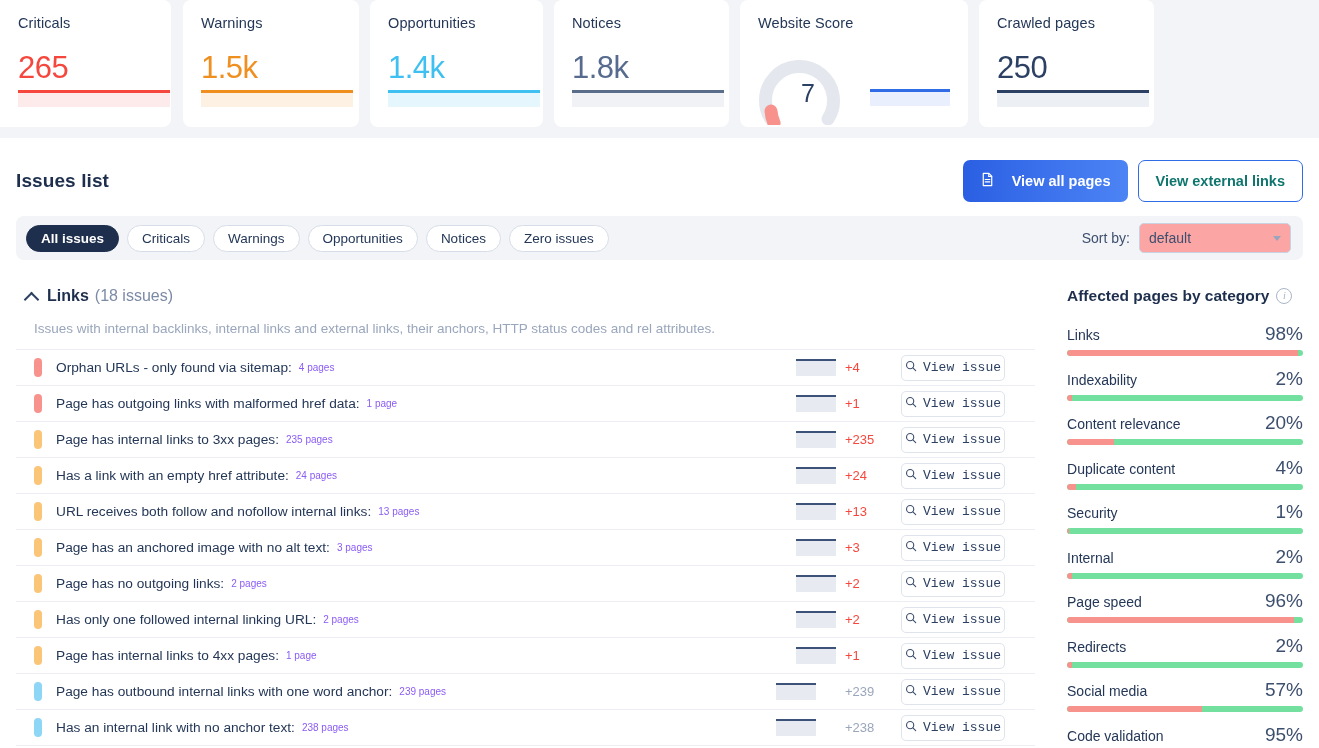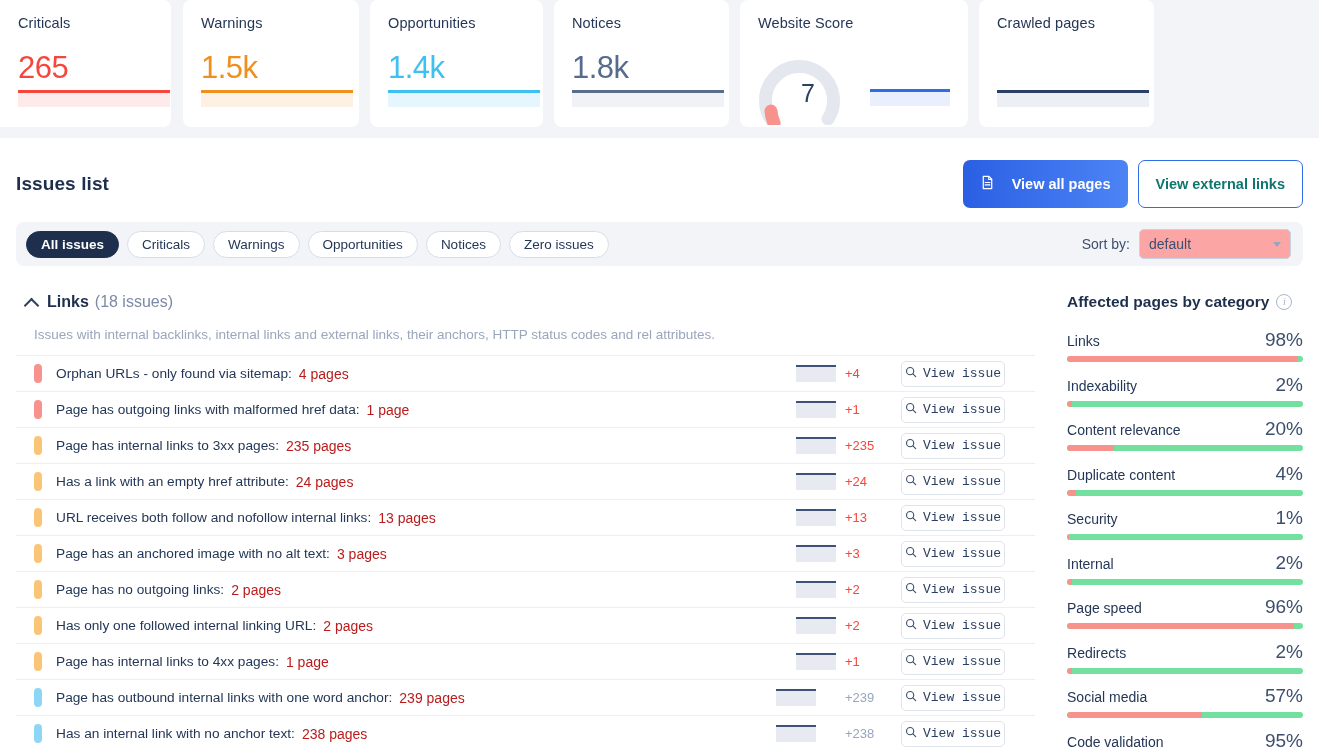--- a/index.html
+++ b/index.html
@@ -116,21 +116,21 @@
     padding: 22px 0 14px 0;
   }
   .panel-title {
     font-size: 19px;
     font-weight: bold;
     color: #1e2f4d;
     letter-spacing: .1px;
   }
   .head-actions { display: flex; gap: 10px; }
   .btn {
-    height: 48px;
+    height: 42px;
     border-radius: 7px;
     font-size: 14.5px;
     display: inline-flex;
     align-items: center;
     justify-content: center;
     gap: 17px;
     padding: 0 17px;
     cursor: pointer;
     white-space: nowrap;
     font-family: inherit;
@@ -251,22 +251,22 @@
   }
   .m-crit { background: #f7928c; }
   .m-warn { background: #fbc577; }
   .m-opp  { background: #8ed6f5; }
   .row-label {
     font-size: 13.7px;
     color: #243757;
     white-space: nowrap;
   }
   .row-count {
-    font-size: 14px;
-    color: #b91c1c;
+    font-size: 10px;
+    color: #8b5cf6;
     margin-left: 7px;
     white-space: nowrap;
   }
   .row-spacer { flex: 1; }
   .row-spark {
     width: 40px;
     height: 17px;
     position: relative;
     flex: none;
     margin-right: 9px;
@@ -399,20 +399,21 @@
       <div class="gauge-num">7</div>
     </div>
     <div class="spark sp-blue">
         <i></i>
         <b></b>
       </div>
   </div>
 
   <div class="metric-card c5">
     <div class="metric-title">Crawled pages</div>
+    <div class="metric-value v-page">250</div>
     <div class="spark sp-dark">
         <i></i>
         <b></b>
       </div>
   </div>
 </div>
 
 <div class="panel">
 
   <div class="panel-head">

